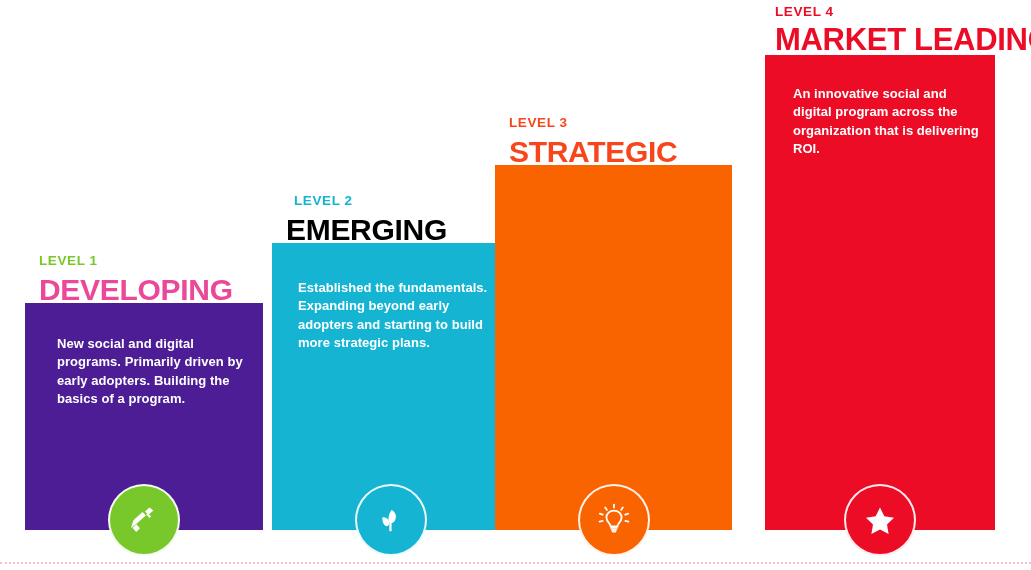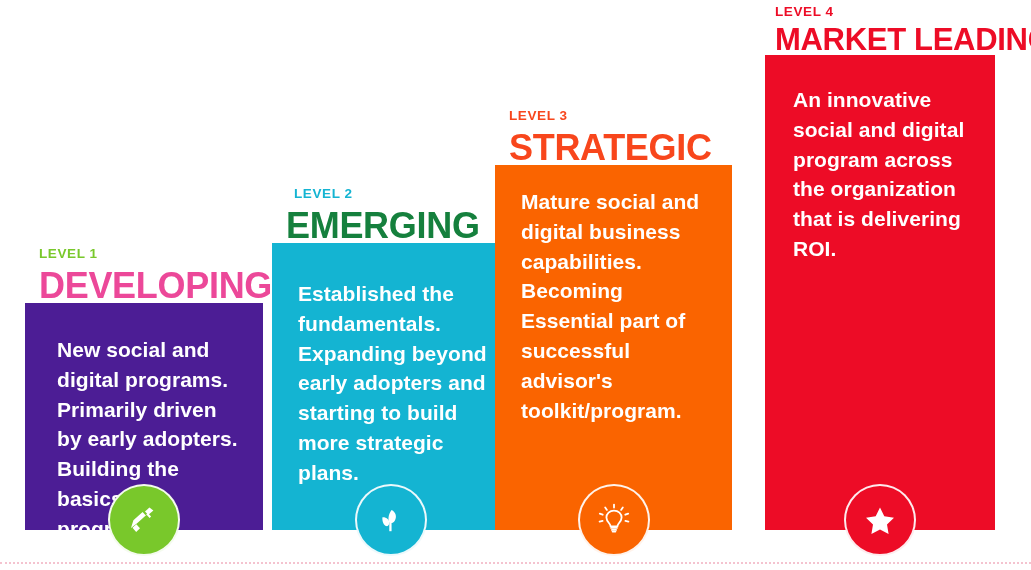--- a/index.html
+++ b/index.html
@@ -46,42 +46,42 @@
 
   .level-kicker {
     font-size: 13.5px;
     font-weight: bold;
     letter-spacing: 0.6px;
     line-height: 1.1;
     margin-bottom: 3px;
   }
 
   .level-title {
-    font-size: 36px;
+    font-size: 30px;
     font-weight: bold;
     letter-spacing: -0.3px;
     line-height: 1.05;
     position: relative;
     top: 2px;
   }
 
   .bar {
     position: relative;
     width: 100%;
     height: 100%;
     box-sizing: border-box;
   }
 
   .bar-copy {
     position: absolute;
     left: 30px;
     right: 16px;
     top: 18px;
     color: #ffffff;
-    font-size: 21px;
+    font-size: 13px;
     font-weight: bold;
     line-height: 1.42;
     letter-spacing: 0.05px;
   }
 
   
   .icon-badge {
     position: absolute;
     left: 50%;
     transform: translateX(-50%);
@@ -132,21 +132,21 @@
             </g>
           </svg>
         </span>
       </div>
     </div>
   </div>
 
   <div class="step" id="step-2">
     <div class="step-head">
       <div class="level-kicker" style="color: rgb(20, 180, 210); margin-left: 8px;">LEVEL 2</div>
-      <div class="level-title" style="color: #15803d;">EMERGING</div>
+      <div class="level-title" style="color: #000000;">EMERGING</div>
     </div>
     <div class="bar" style="background: rgb(20, 180, 210);">
       <div class="bar-copy">Established the fundamentals. Expanding beyond early adopters and starting to build more strategic plans.</div>
       <div class="icon-badge" style="background: rgb(20, 180, 210);">
         <span>
           <svg width="38" height="38" viewBox="0 0 40 40" aria-hidden="true">
             <g fill="#ffffff">
               <path d="M20.6 9.5 C25.0 11.6 26.4 16.6 24.1 20.4 C22.5 23.1 19.9 23.9 18.5 22.6 C16.6 20.8 17.0 14.0 20.6 9.5 Z"></path>
               <path d="M11.0 17.2 C15.4 17.0 18.4 19.8 18.2 23.2 C18.1 25.5 16.5 26.8 14.9 26.4 C12.6 25.9 10.4 21.7 11.0 17.2 Z"></path>
               <path d="M18.2 20.4 L20.6 20.4 L20.6 31.8 L18.2 31.8 Z"></path>
@@ -156,21 +156,20 @@
       </div>
     </div>
   </div>
 
   <div class="step" id="step-3">
     <div class="step-head">
       <div class="level-kicker" style="color: rgb(248, 70, 28);">LEVEL 3</div>
       <div class="level-title" style="color: rgb(248, 70, 28);">STRATEGIC</div>
     </div>
     <div class="bar" style="background: rgb(250, 100, 0);">
-      <div class="bar-copy">Mature social and digital business capabilities. Becoming Essential part of successful advisor's toolkit/program.</div>
       <div class="icon-badge" style="background: rgb(250, 100, 0);">
         <span>
           <svg width="40" height="40" viewBox="0 0 40 40" aria-hidden="true">
             <g stroke="#ffffff" stroke-width="1.8" fill="none" stroke-linecap="round">
               <path d="M20 10.6 C15.6 10.6 12.4 13.7 12.4 17.6 C12.4 20.3 14.0 22.0 15.3 23.5 C16.2 24.6 16.5 25.3 16.6 26.3 L23.4 26.3 C23.5 25.3 23.8 24.6 24.7 23.5 C26.0 22.0 27.6 20.3 27.6 17.6 C27.6 13.7 24.4 10.6 20 10.6 Z"></path>
               <path d="M17.1 27.9 L22.9 27.9"></path>
               <path d="M17.9 29.9 L22.1 29.9"></path>
               <path d="M18.6 31.6 L21.4 31.6"></path>
               <path d="M20 4.6 L20 7.6"></path>
               <path d="M11.2 7.4 L12.9 9.9"></path>

